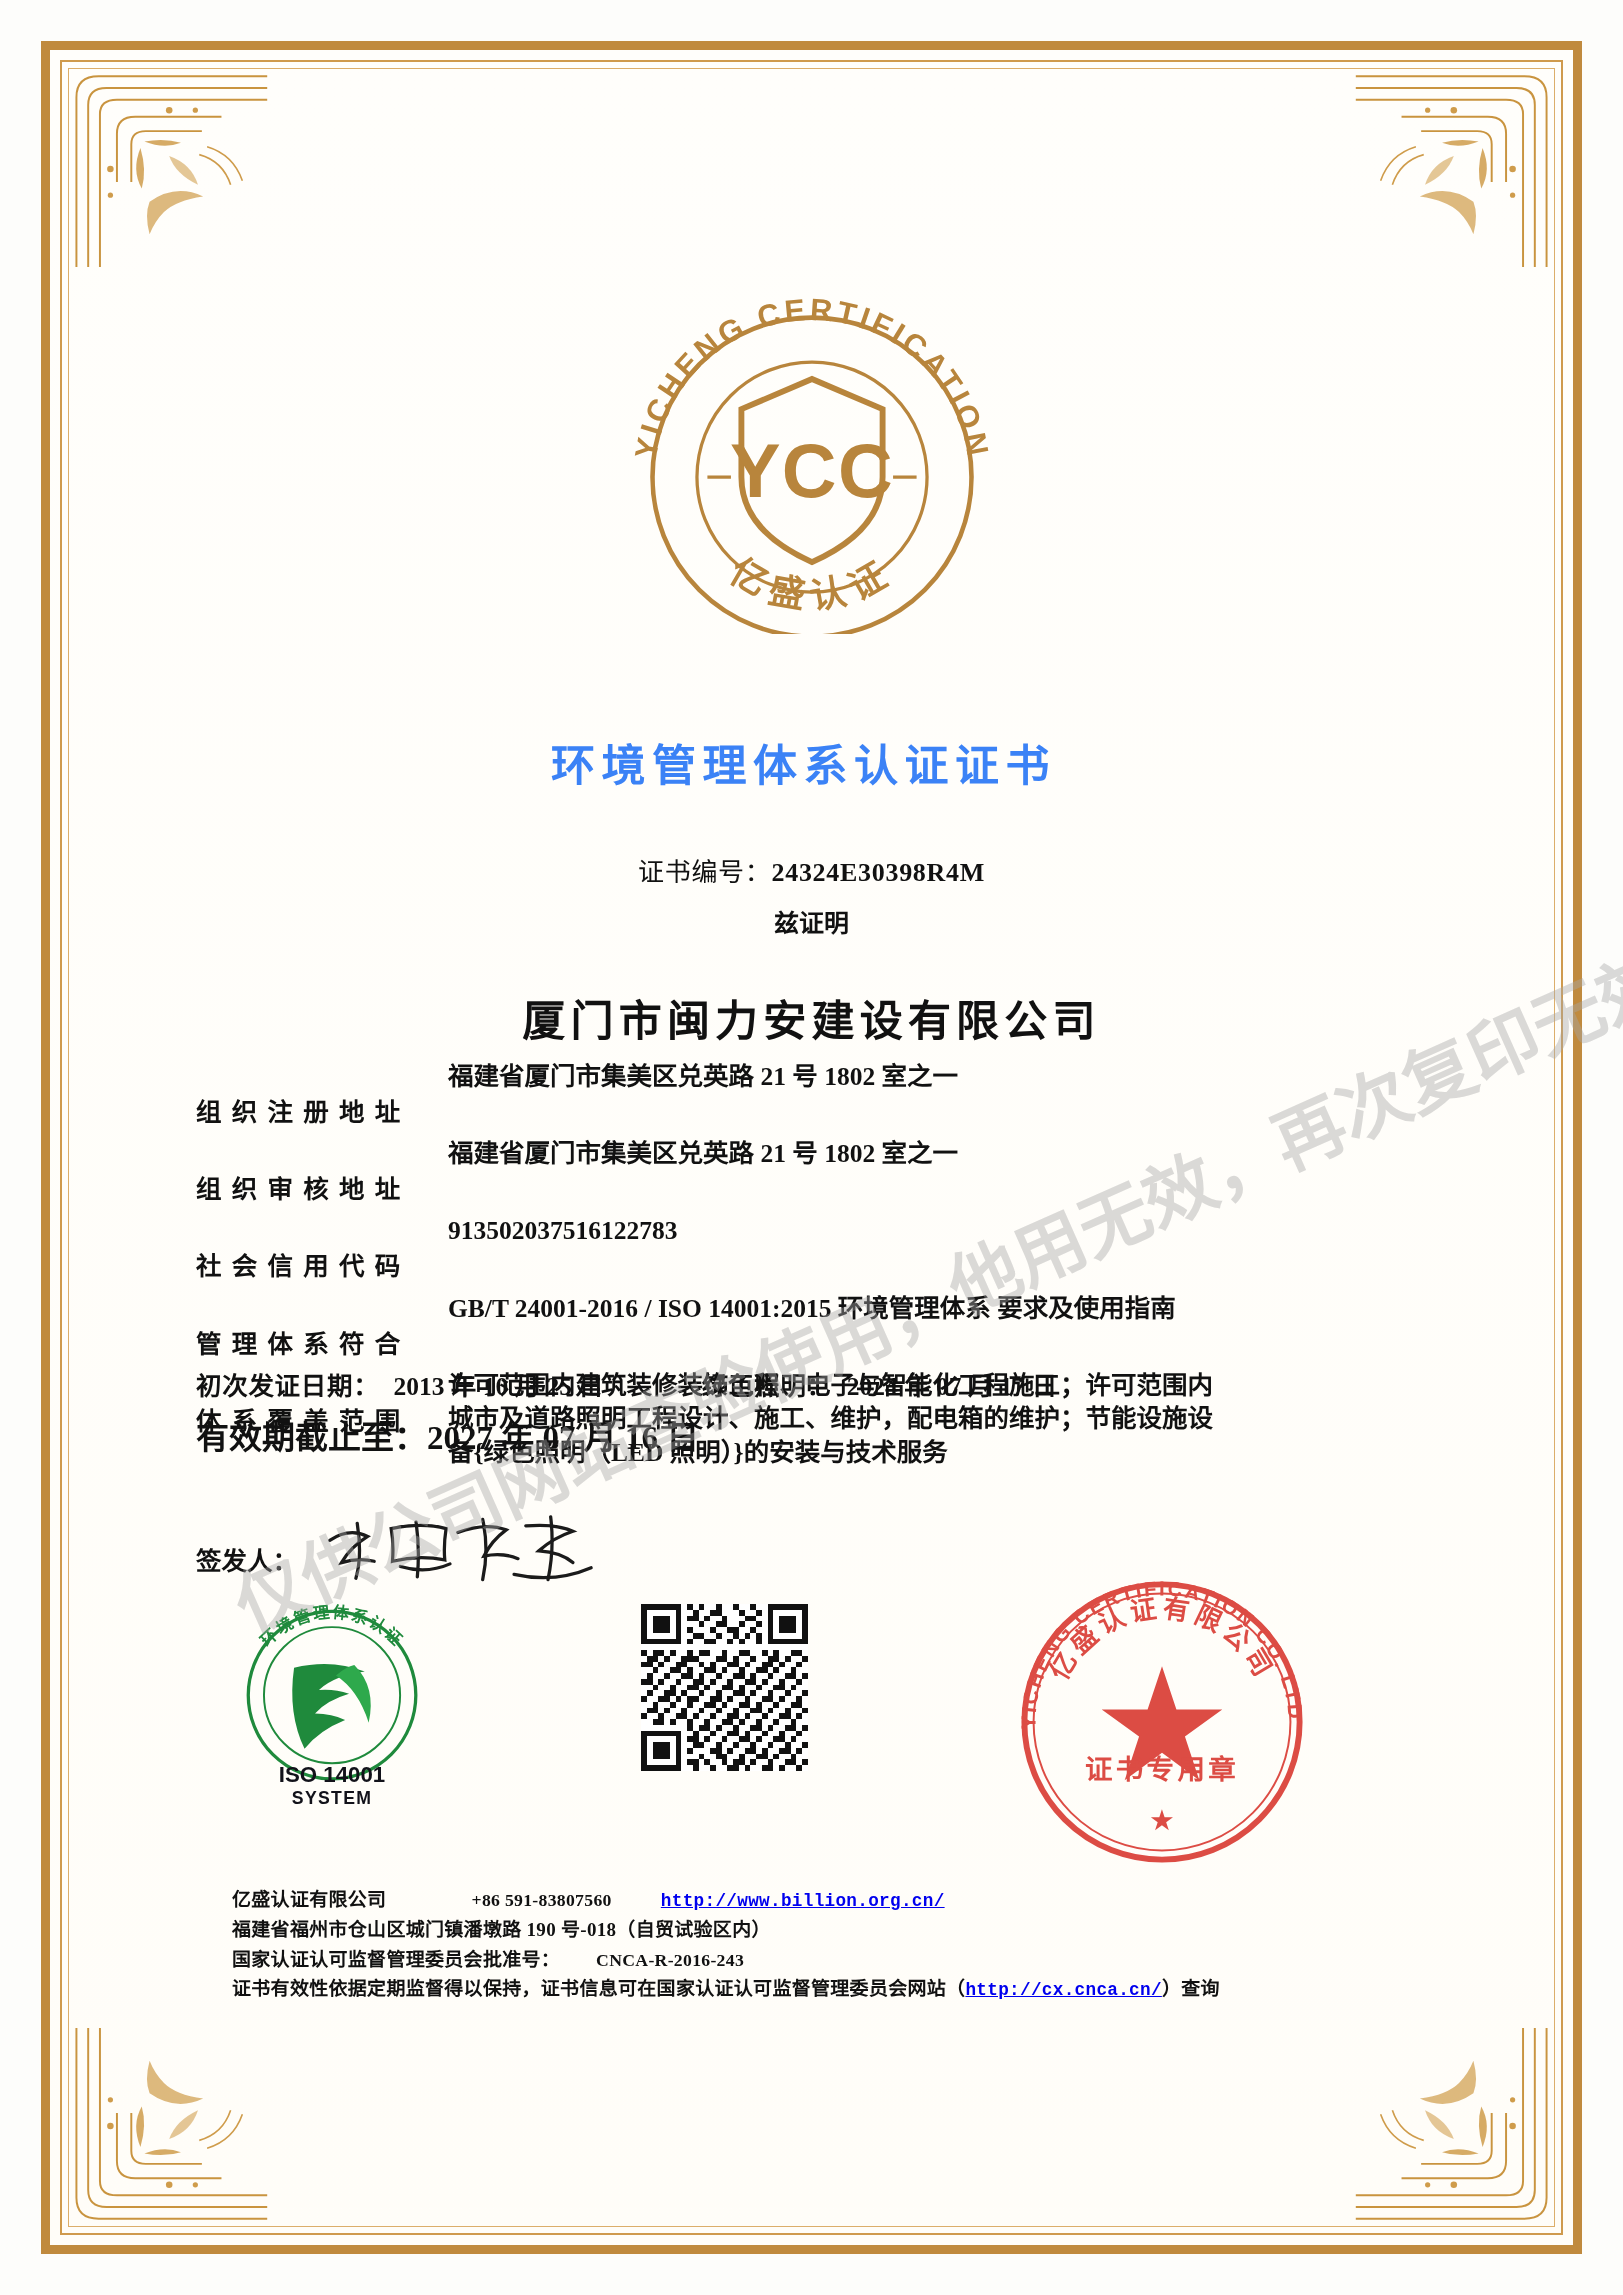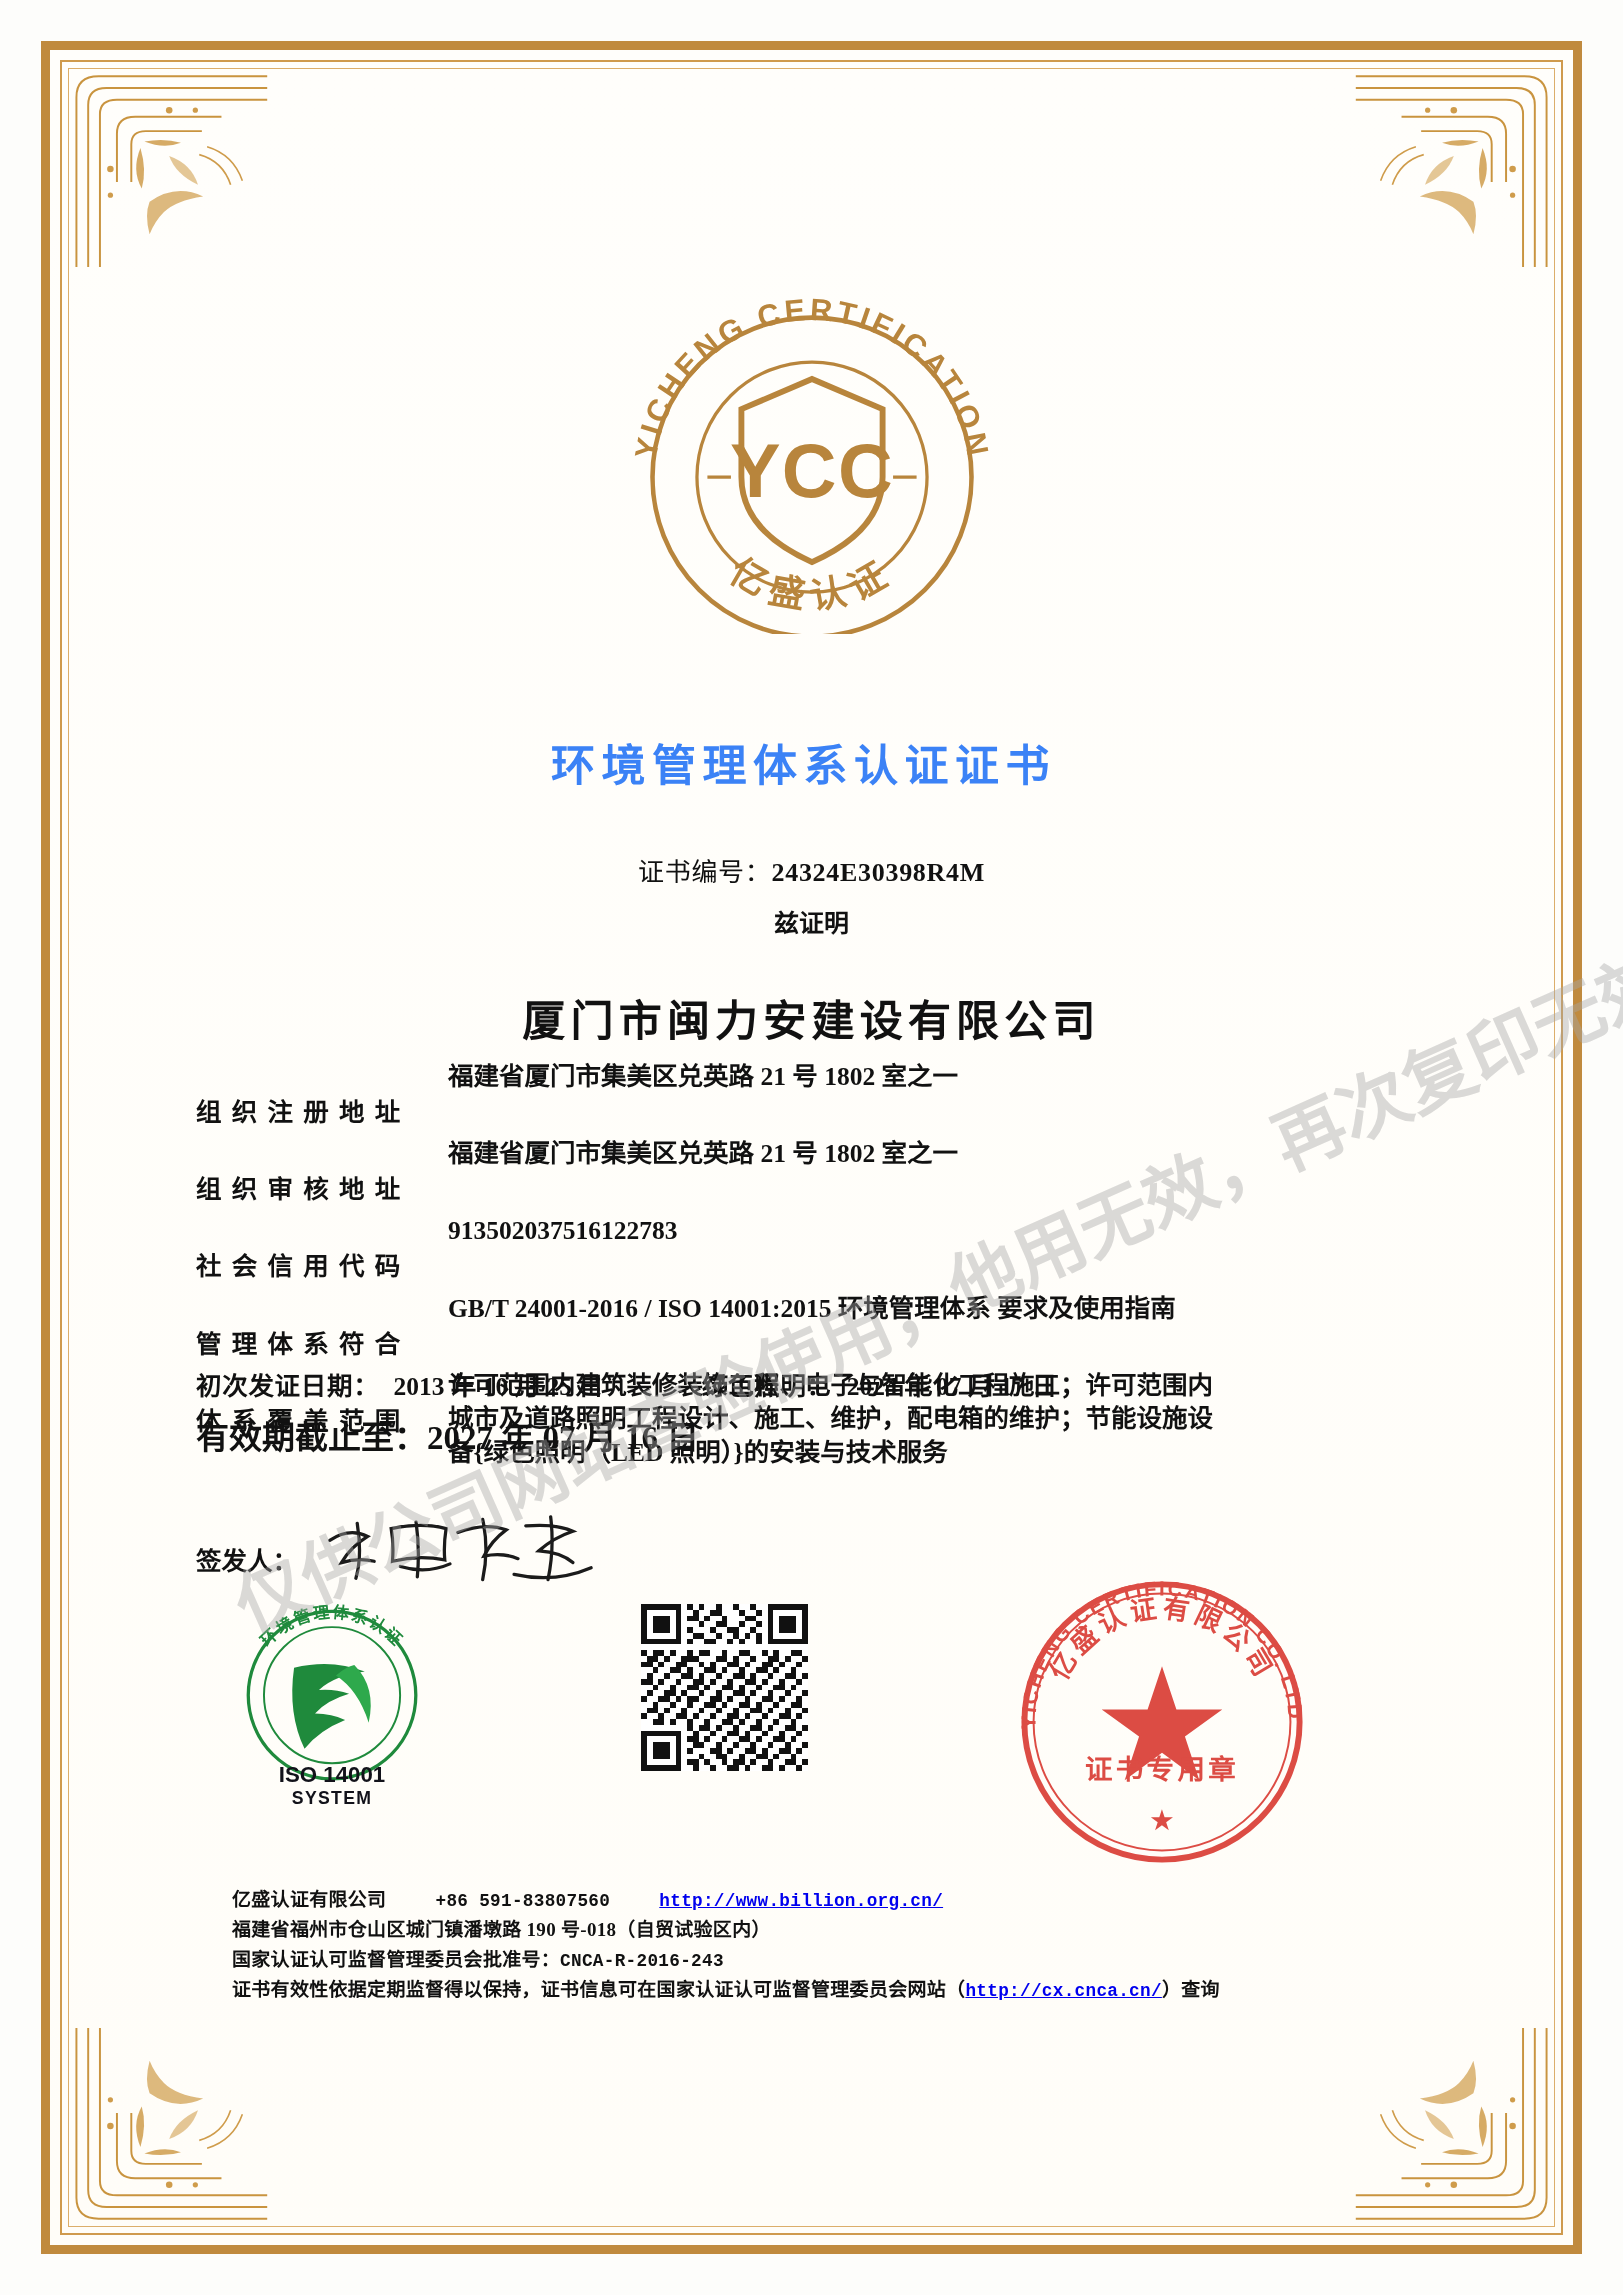--- a/index.html
+++ b/index.html
@@ -276,22 +276,23 @@
     letter-spacing: 0.3px;
   }
   .footer .row { white-space: nowrap; }
   .footer .url {
     text-decoration: underline;
     font-family: "Liberation Mono", "DejaVu Sans Mono", monospace;
     font-size: 17.7px;
   }
   .footer .gap { display: inline-block; width: 39px; }
   .footer .mono {
-    font-family: Liberation Mono, monospace;
+    font-family: Liberation Serif, serif;
     font-size: 17.7px;
+    margin-left: 36px;
   }
 </style>
 </head>
 <body>
 
 <div class="cert-page">
 
   <div class="frame-outer"></div>
   <div class="frame-inner"></div>
   <div class="frame-inner2"></div>

